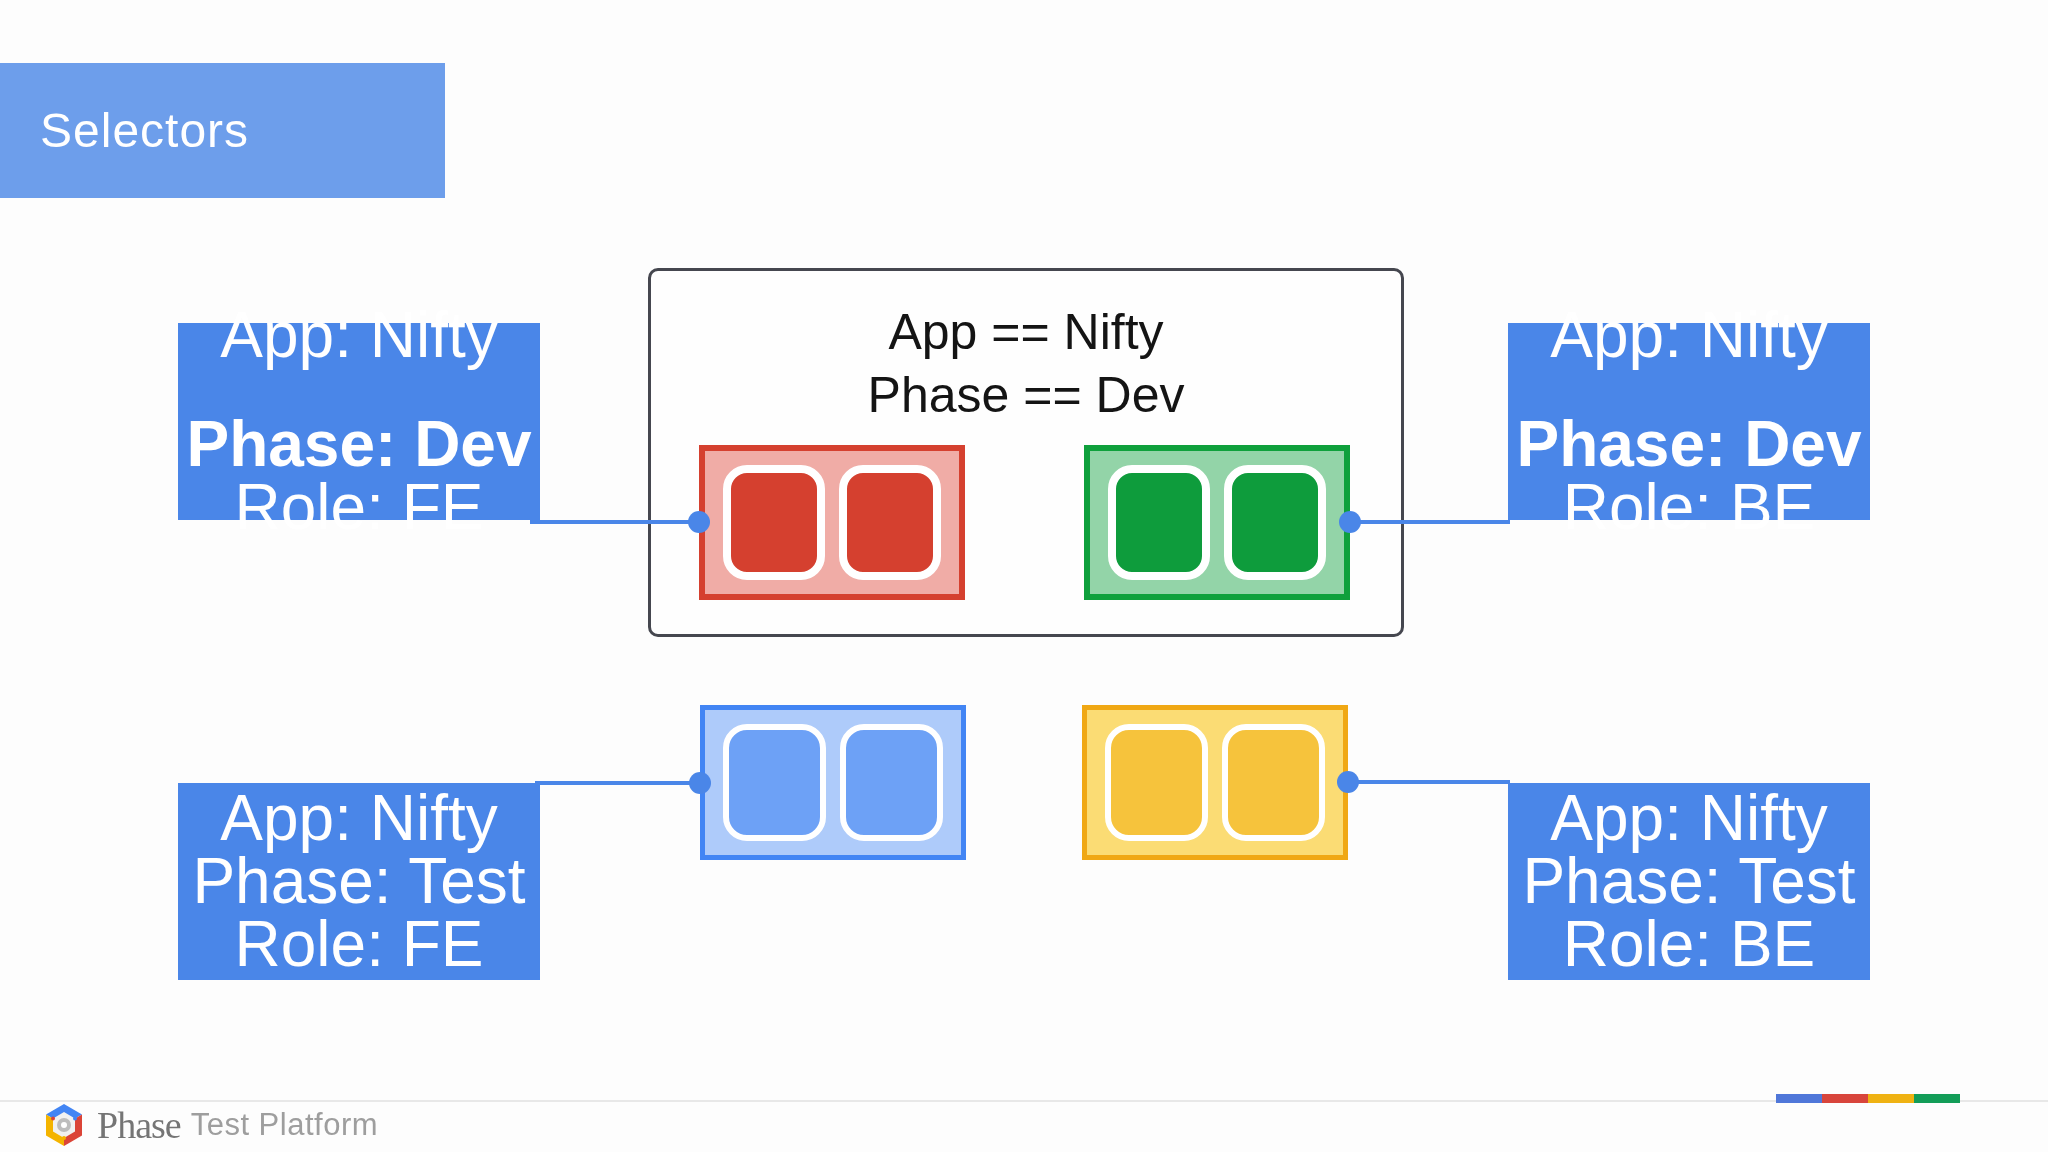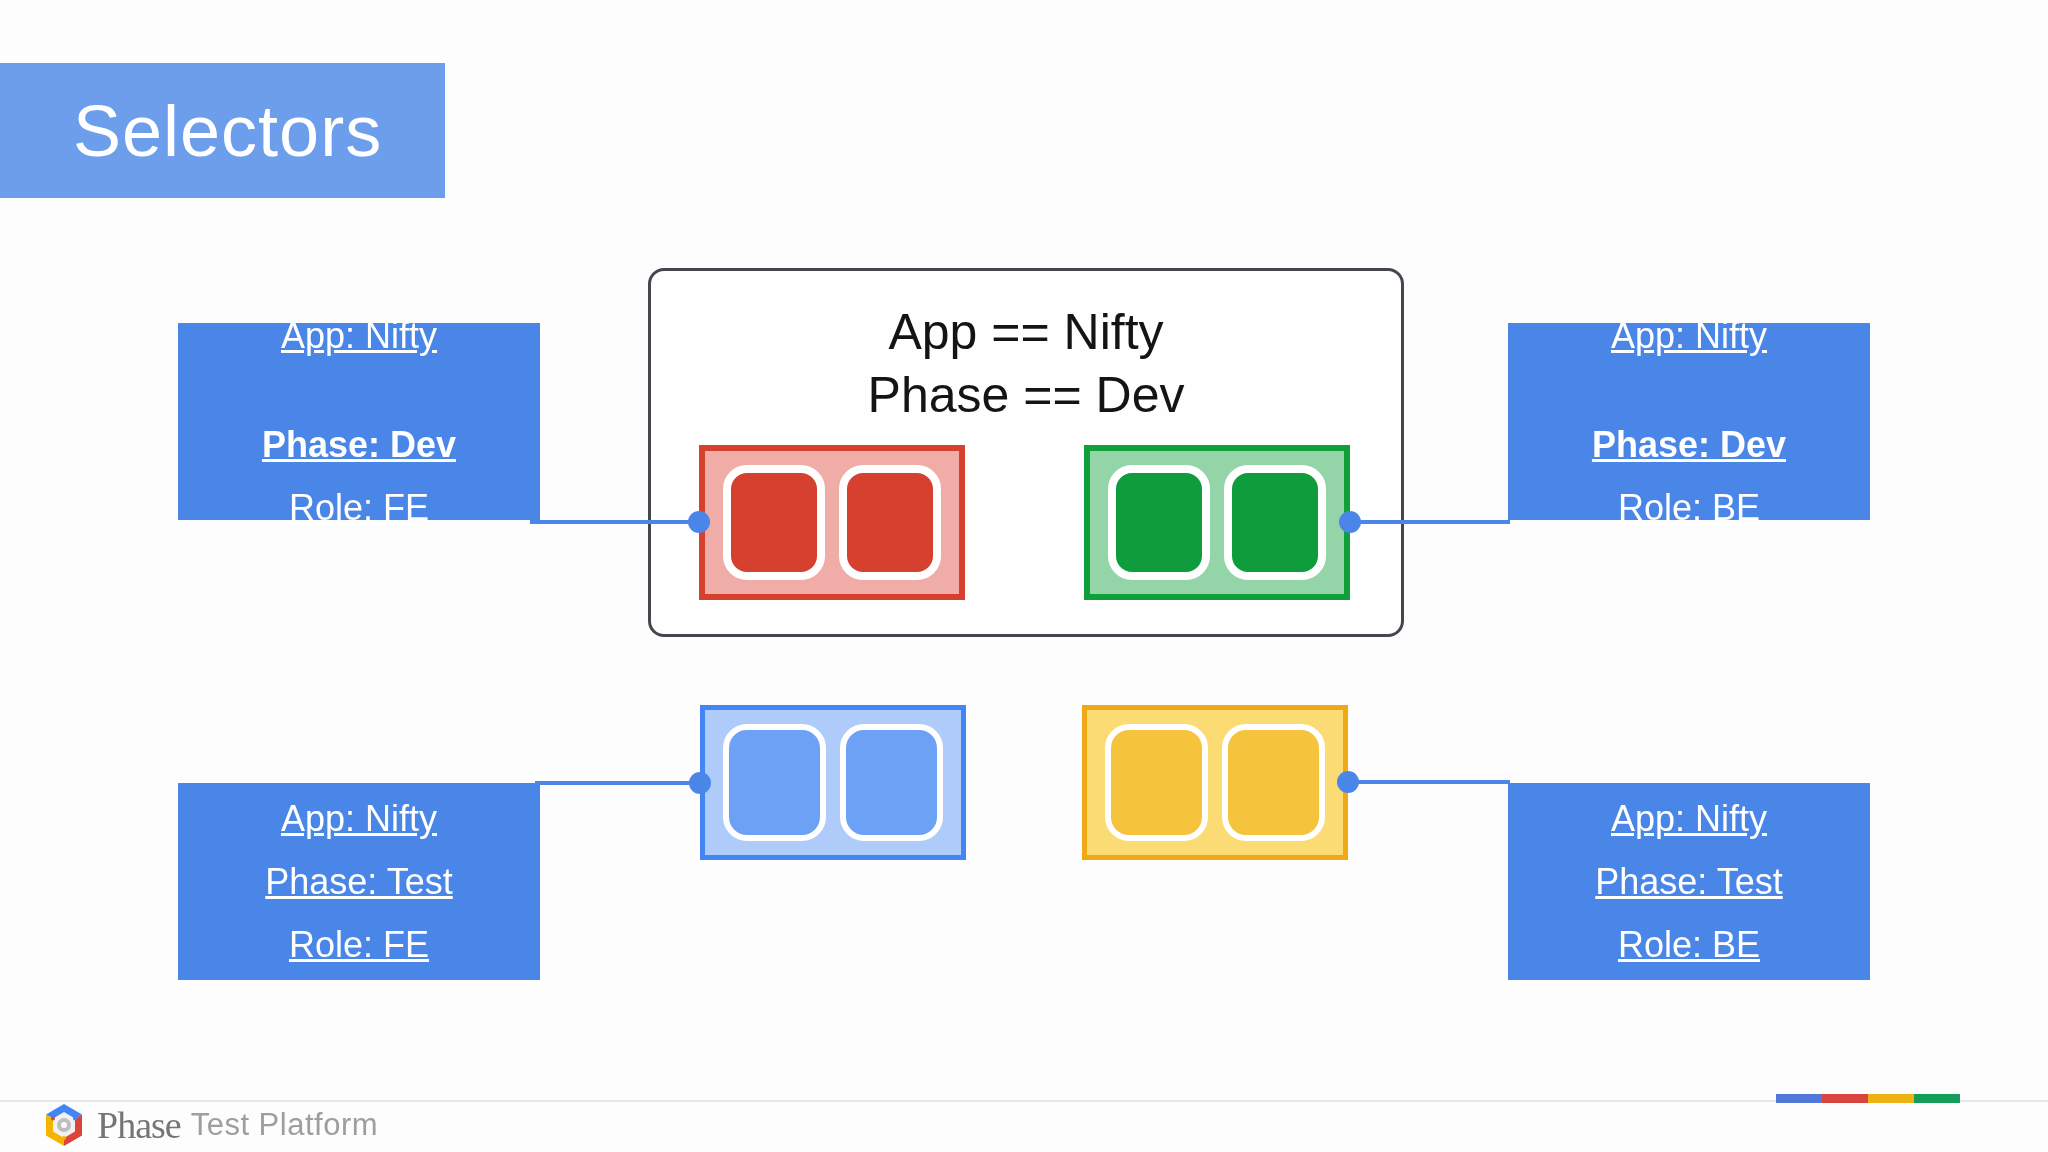--- a/index.html
+++ b/index.html
@@ -6,26 +6,26 @@
   .slide{
     position:relative;width:2048px;height:1152px;overflow:hidden;
     background:#fdfdfd;font-family:"Liberation Sans", sans-serif;
   }
   
   .title-box{
     position:absolute;left:0;top:63px;width:445px;height:135px;
     display:flex;align-items:center;
   }
   .title-box span{
-    margin-left:73px;font-size:72px;color:#ffffff;letter-spacing:1px;
+    margin-left:40px;font-size:48px;color:#ffffff;letter-spacing:1px;
   }
   
   .selector-box{
     position:absolute;left:648px;top:268px;width:756px;height:369px;
-    border:3px solid #45474f;border-radius:16px;background:#fefefe;
+    border:3px solid #45474f;border-radius:10px;background:#fefefe;
     box-sizing:border-box;
   }
   .selector-text{
     position:absolute;left:0;top:30px;width:100%;
     text-align:center;font-size:50px;line-height:63px;color:#141414;
   }
   
   .pod-group{
     position:absolute;width:266px;height:155px;box-sizing:border-box;
     display:flex;gap:14px;padding:14px 18px;
@@ -41,21 +41,21 @@
   .pg-green {left:1084px;top:445px;}
   .pg-blue  {left:700px; top:705px;}
   .pg-yellow{left:1082px;top:705px;}
   
   .conn-line{position:absolute;height:4px;}
   .conn-dot{position:absolute;width:22px;height:22px;border-radius:50%;}
   
   .sel-label{
     position:absolute;width:362px;height:197px;
     display:flex;flex-direction:column;justify-content:center;
-    text-align:center;color:#ffffff;font-size:36px;line-height:63px;text-decoration:underline;
+    text-align:center;color:#ffffff;font-size:64px;line-height:63px;
   }
   .sel-label .bold{font-weight:bold;margin-top:46px;}
   .lbl-tl{left:178px;top:323px;}
   .lbl-tr{left:1508px;top:323px;}
   .lbl-bl{left:178px;top:783px;}
   .lbl-br{left:1508px;top:783px;}
   
   .footer-divider{position:absolute;left:0;top:1100px;width:2048px;height:2px;}
   .gcp-logo{
     position:absolute;left:45px;top:1101px;height:48px;

